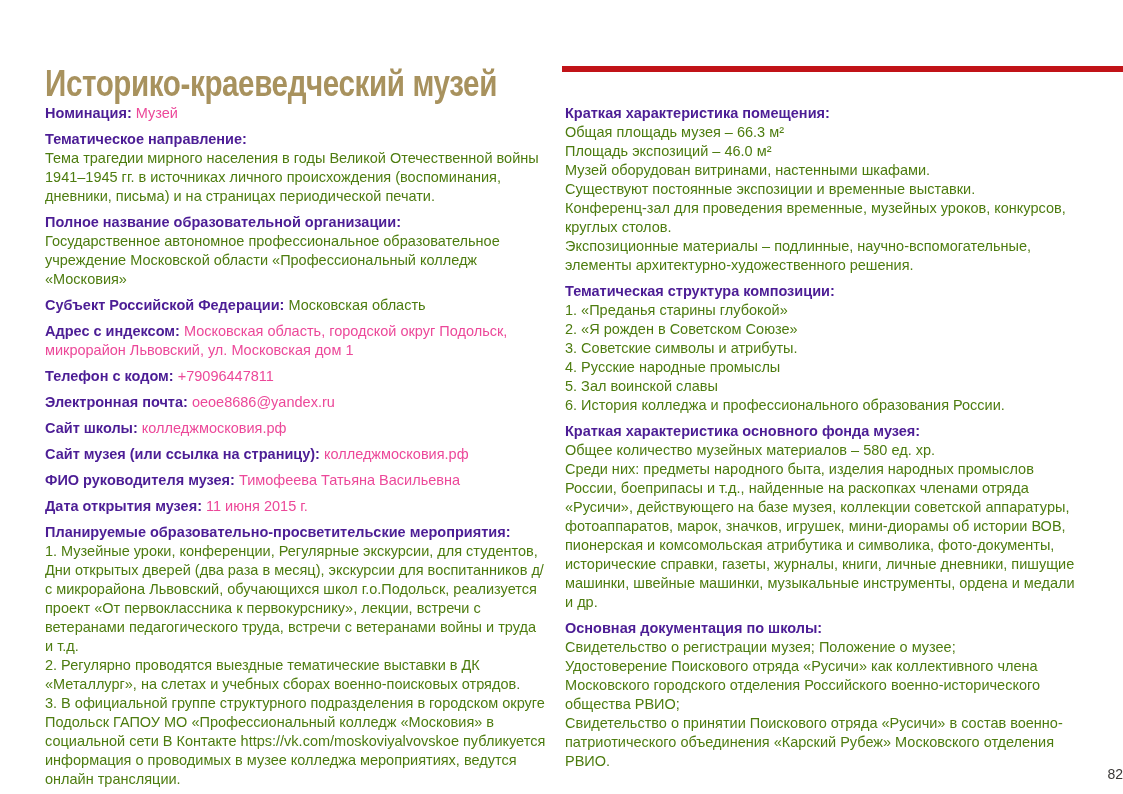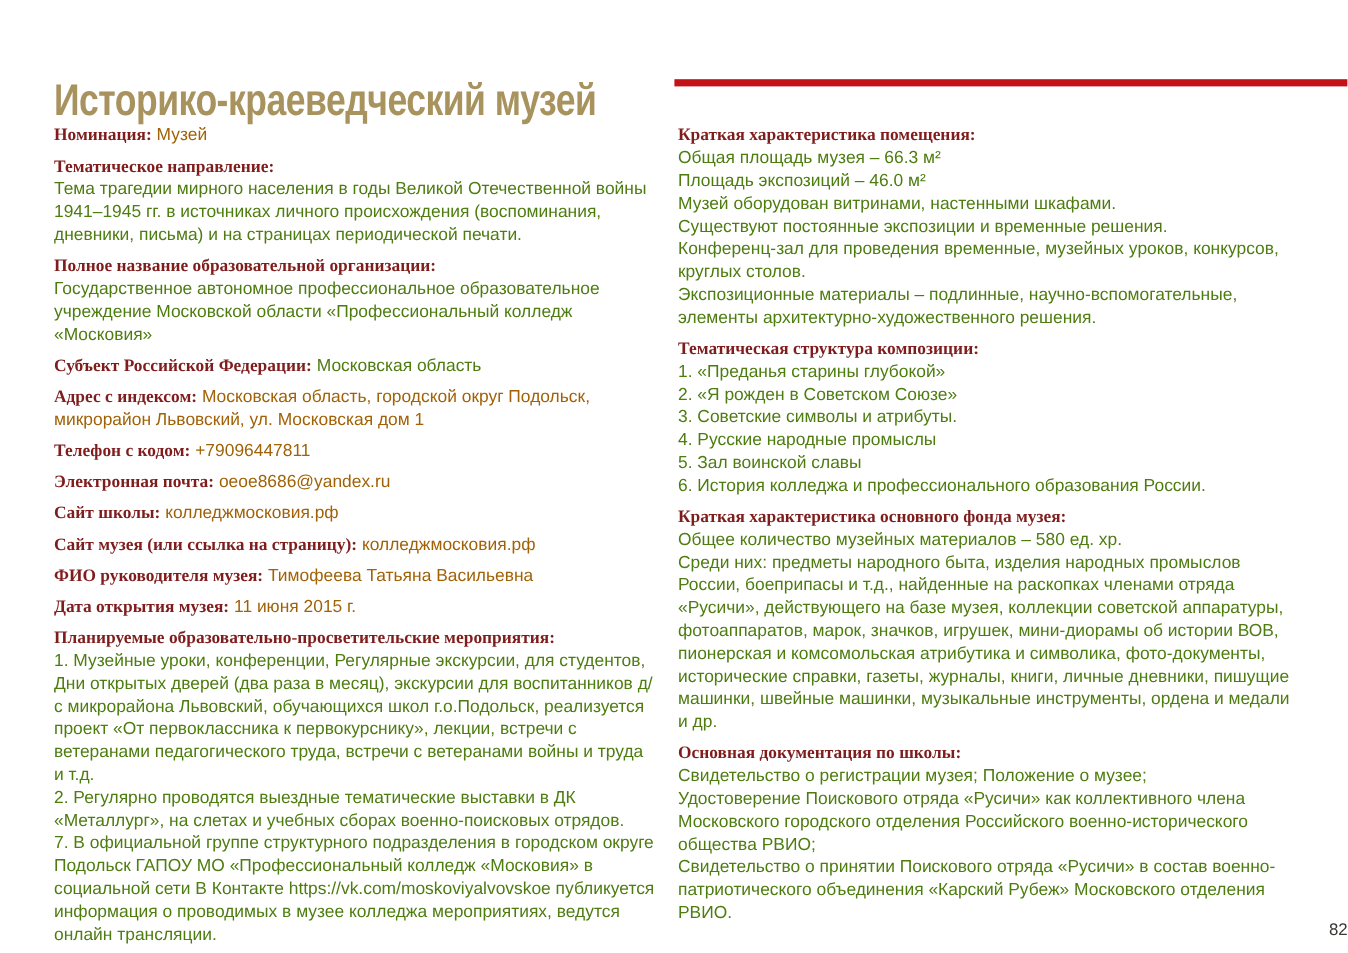--- a/index.html
+++ b/index.html
@@ -22,22 +22,22 @@
     background:#c11318;
   }
   .columns{
     position:absolute;left:45px;top:104px;right:38px;
     display:flex;gap:17px;
     font-size:14.5px;line-height:19px;
   }
   .col-left{width:503px;flex:0 0 503px;}
   .col-right{flex:1;}
   .row,.blk{margin:0 0 7px 0;}
-  .lbl{font-weight:700;color:#7f1d1d;font-family:Liberation Serif, serif;}
-  .val{color:#a16207;}
+  .lbl{font-weight:700;color:#4c1d95;}
+  .val{color:#ec4899;}
   .val.bold{font-weight:400;color:#4d7c0f;}
   .para{color:#4d7c0f;}
   .page-number{
     position:absolute;left:0;right:0;bottom:12px;
     text-align:right;font-size:14px;color:#3a3735;
   }
 </style>
 </head>
 <body>
 
@@ -73,33 +73,33 @@
     <p class="row"><b class="lbl">Сайт музея (или ссылка на страницу):</b> <span class="val">колледжмосковия.рф</span></p>
 
     <p class="row"><b class="lbl">ФИО руководителя музея:</b> <span class="val">Тимофеева Татьяна Васильевна</span></p>
 
     <p class="row"><b class="lbl">Дата открытия музея:</b> <span class="val">11 июня 2015 г.</span></p>
 
     <div class="blk">
       <b class="lbl">Планируемые образовательно-просветительские мероприятия:</b>
       <div class="para">1. Музейные уроки, конференции, Регулярные экскурсии, для студентов, Дни открытых дверей (два раза в месяц), экскурсии для воспитанников д/с микрорайона Львовский, обучающихся школ г.о.Подольск, реализуется проект «От первоклассника к первокурснику», лекции, встречи с ветеранами педагогического труда, встречи с ветеранами войны и труда и т.д.</div>
       <div class="para">2. Регулярно проводятся выездные тематические выставки в ДК «Металлург», на слетах и учебных сборах военно-поисковых отрядов.</div>
-      <div class="para">7. В официальной группе структурного подразделения в городском округе Подольск ГАПОУ МО «Профессиональный колледж «Московия» в социальной сети В Контакте https://vk.com/moskoviyalvovskoe публикуется информация о проводимых в музее колледжа мероприятиях, ведутся онлайн трансляции.</div>
+      <div class="para">3. В официальной группе структурного подразделения в городском округе Подольск ГАПОУ МО «Профессиональный колледж «Московия» в социальной сети В Контакте https://vk.com/moskoviyalvovskoe публикуется информация о проводимых в музее колледжа мероприятиях, ведутся онлайн трансляции.</div>
     </div>
 
   </div>
 
   <div class="col-right">
 
     <div class="blk">
       <b class="lbl">Краткая характеристика помещения:</b>
       <div class="para">Общая площадь музея – 66.3 м²</div>
       <div class="para">Площадь экспозиций – 46.0 м²</div>
       <div class="para">Музей оборудован витринами, настенными шкафами.</div>
-      <div class="para">Существуют постоянные экспозиции и временные решения.</div>
+      <div class="para">Существуют постоянные экспозиции и временные выставки.</div>
       <div class="para">Конференц-зал для проведения временные, музейных уроков, конкурсов, круглых столов.</div>
       <div class="para">Экспозиционные материалы – подлинные, научно-вспомогательные, элементы архитектурно-художественного решения.</div>
     </div>
 
     <div class="blk">
       <b class="lbl">Тематическая структура композиции:</b>
       <div class="para">1. «Преданья старины глубокой»</div>
       <div class="para">2. «Я рожден в Советском Союзе»</div>
       <div class="para">3. Советские символы и атрибуты.</div>
       <div class="para">4. Русские народные промыслы</div>

